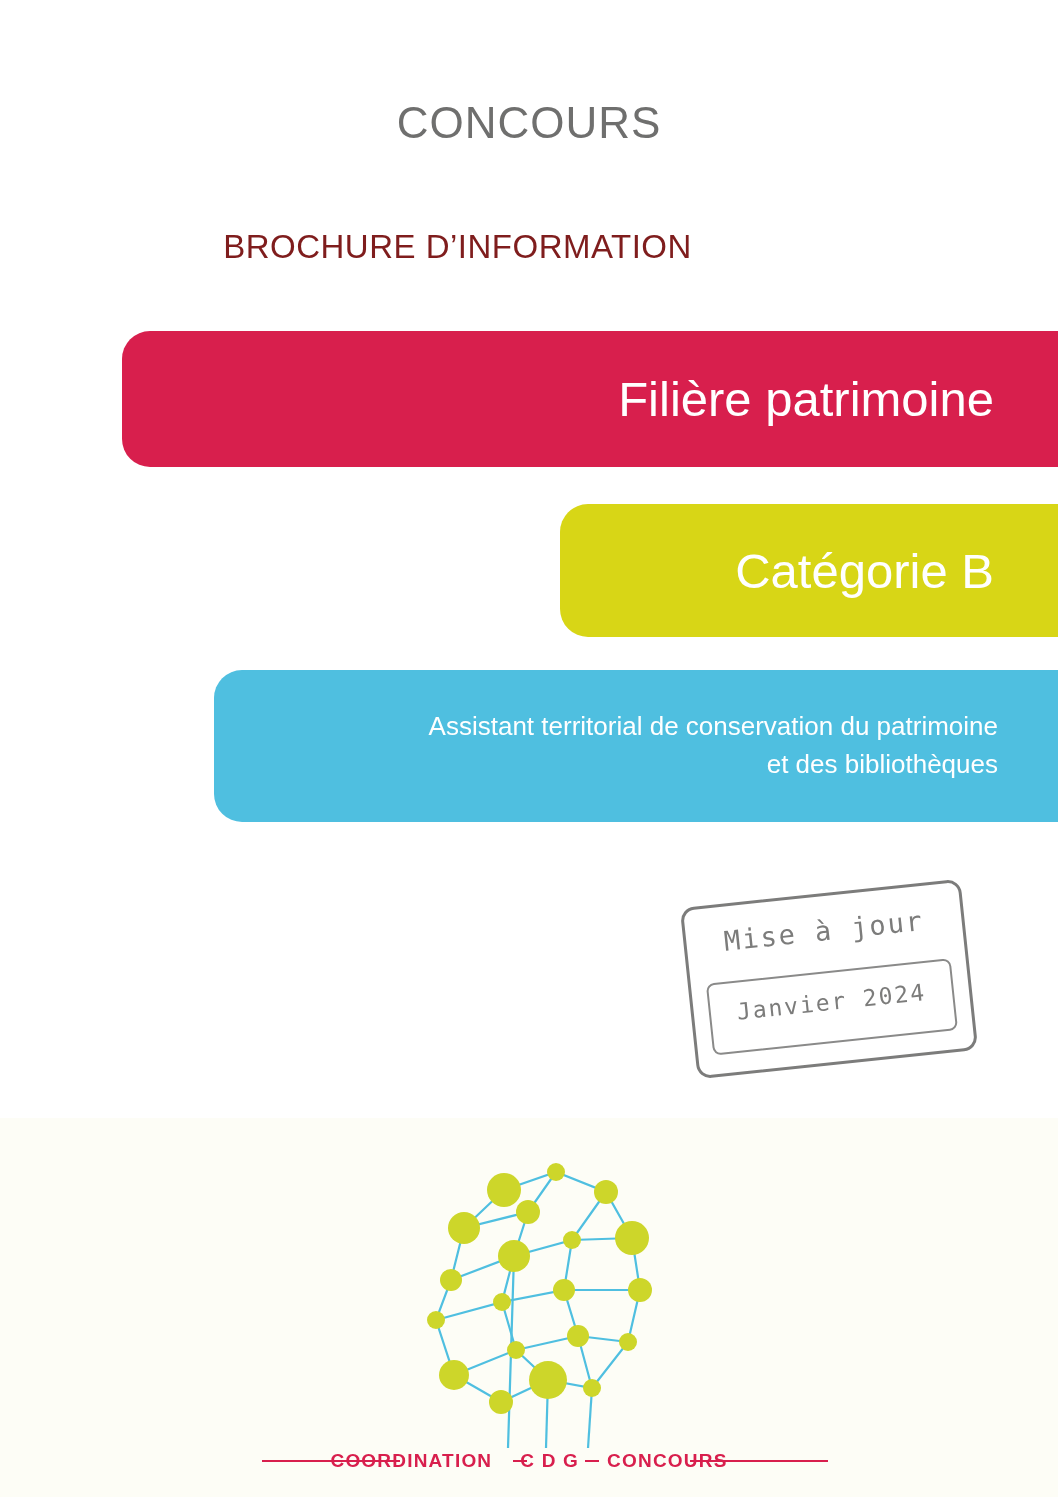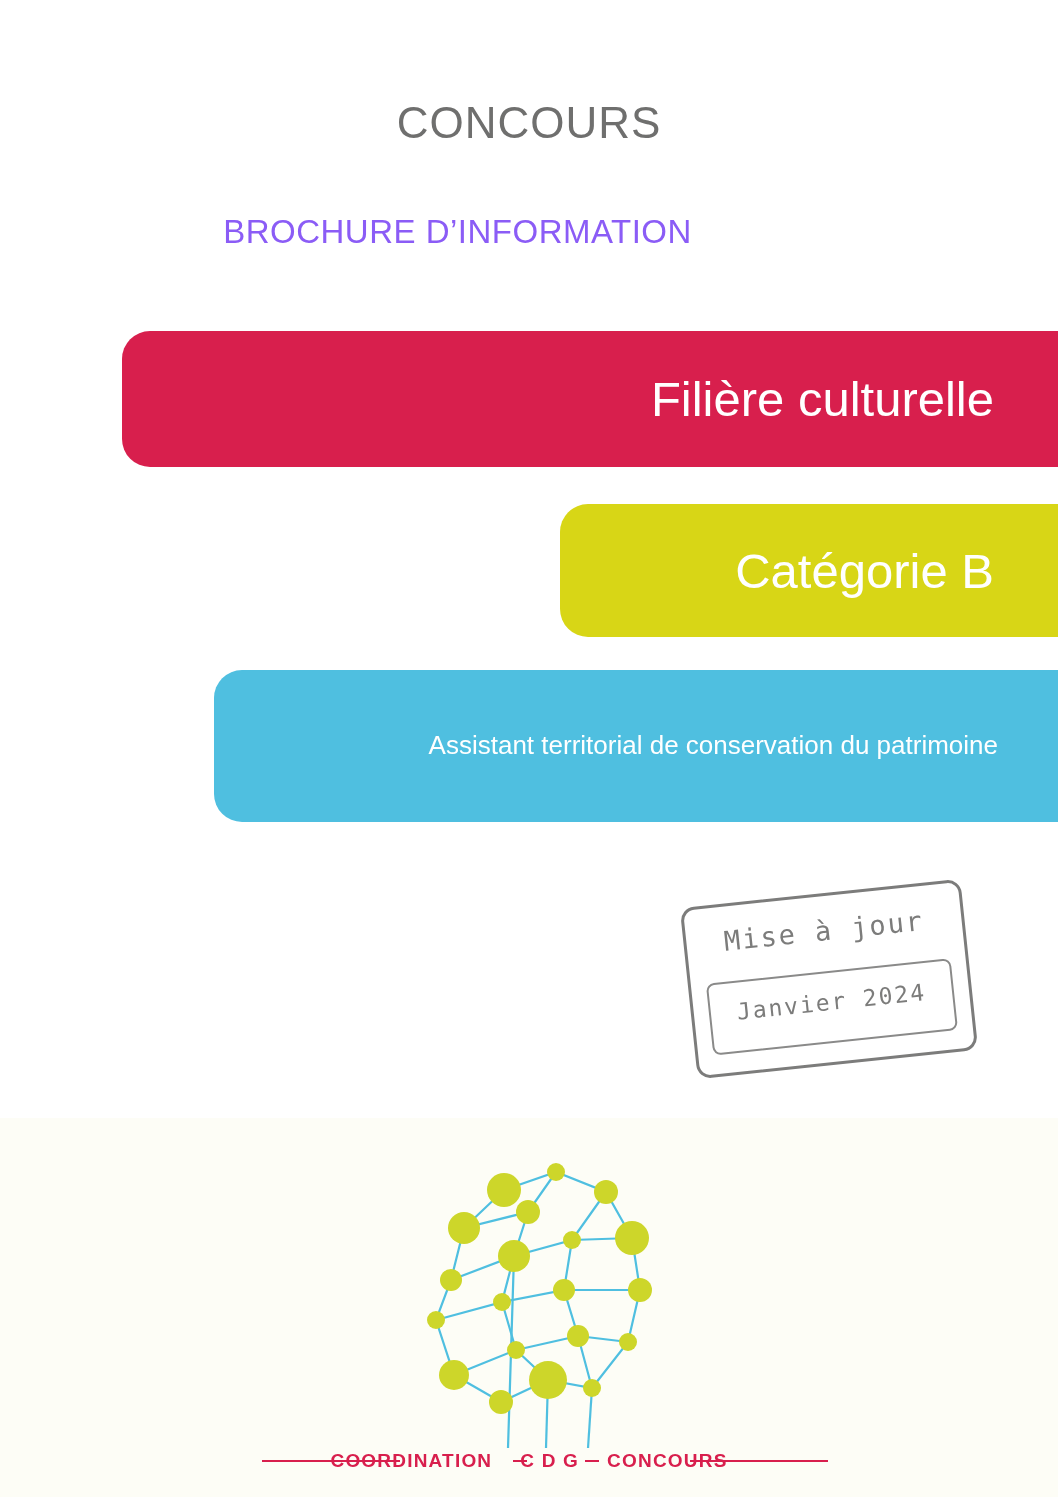--- a/index.html
+++ b/index.html
@@ -30,27 +30,27 @@
     left: 0;
     width: 1058px;
     text-align: center;
     font-size: 44px;
     letter-spacing: 1px;
     color: #6f6f6e;
     font-weight: 400;
   }
   .title-sub {
     position: absolute;
-    top: 213px;
+    top: 228px;
     left: 0;
     width: 915px;
     text-align: center;
     font-size: 33px;
     letter-spacing: 0.5px;
-    color: #8b5cf6;
+    color: #7f1d1d;
     font-weight: 400;
   }
 
   
   .banner {
     position: absolute;
     box-sizing: border-box;
     display: flex;
     align-items: center;
     justify-content: flex-end;
@@ -203,29 +203,30 @@
 </style>
 </head>
 <body>
 
 <div class="page">
 
   <div class="title-main">CONCOURS</div>
   <div class="title-sub">BROCHURE D’INFORMATION</div>
 
   <div class="banner banner-red">
-    <span>Filière culturelle</span>
+    <span>Filière patrimoine</span>
   </div>
 
   <div class="banner banner-yellow">
     <span>Catégorie B</span>
   </div>
 
   <div class="banner banner-blue">
     <span class="line">Assistant territorial de conservation du patrimoine</span>
+    <span class="line">et des bibliothèques</span>
   </div>
 
   <div class="stamp">
     <div class="stamp-outer"></div>
     <div class="stamp-inner"></div>
     <div class="stamp-title">Mise à jour</div>
     <div class="stamp-date">Janvier 2024</div>
   </div>
 
   <div class="bottom-wash"></div>

